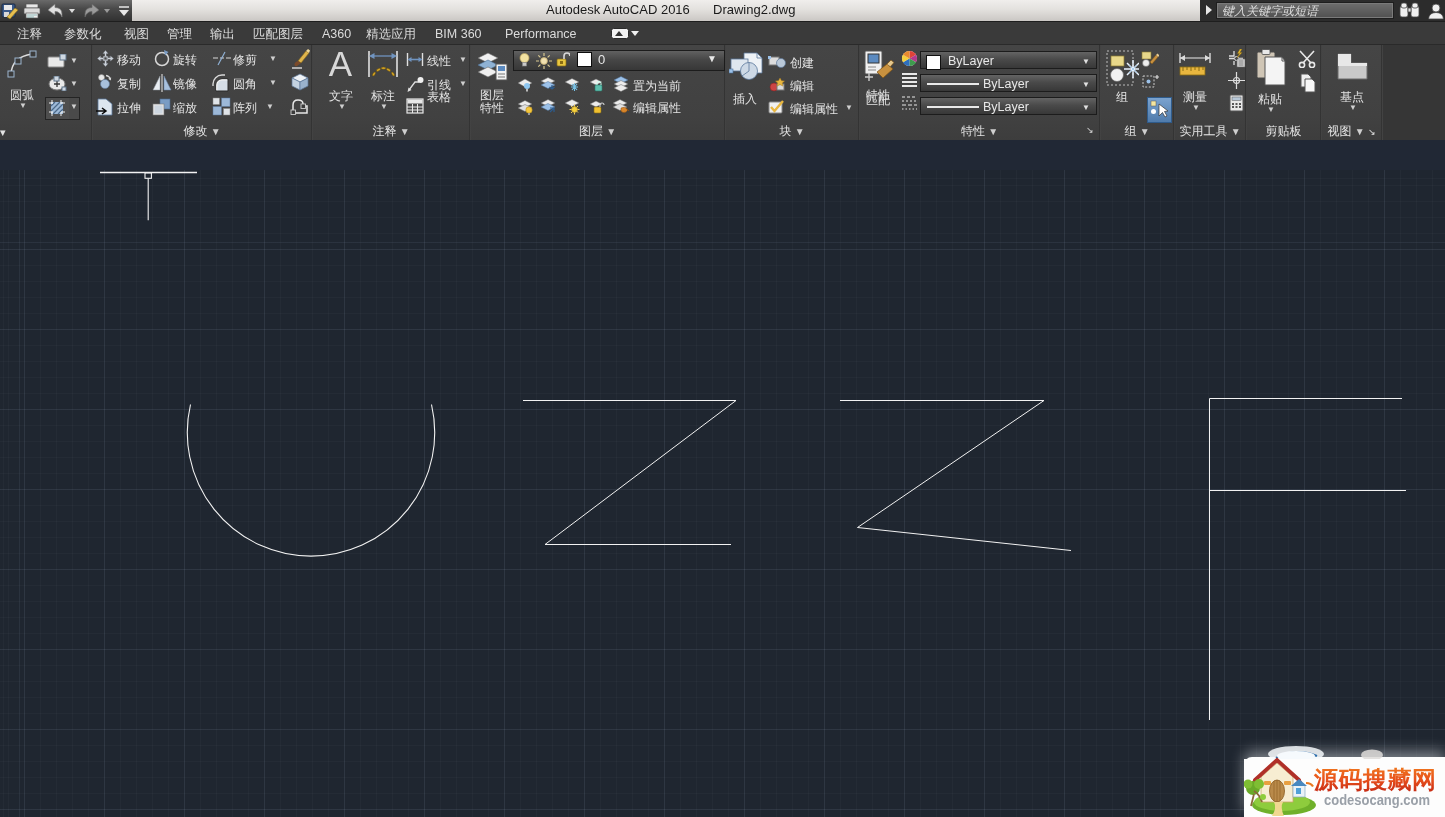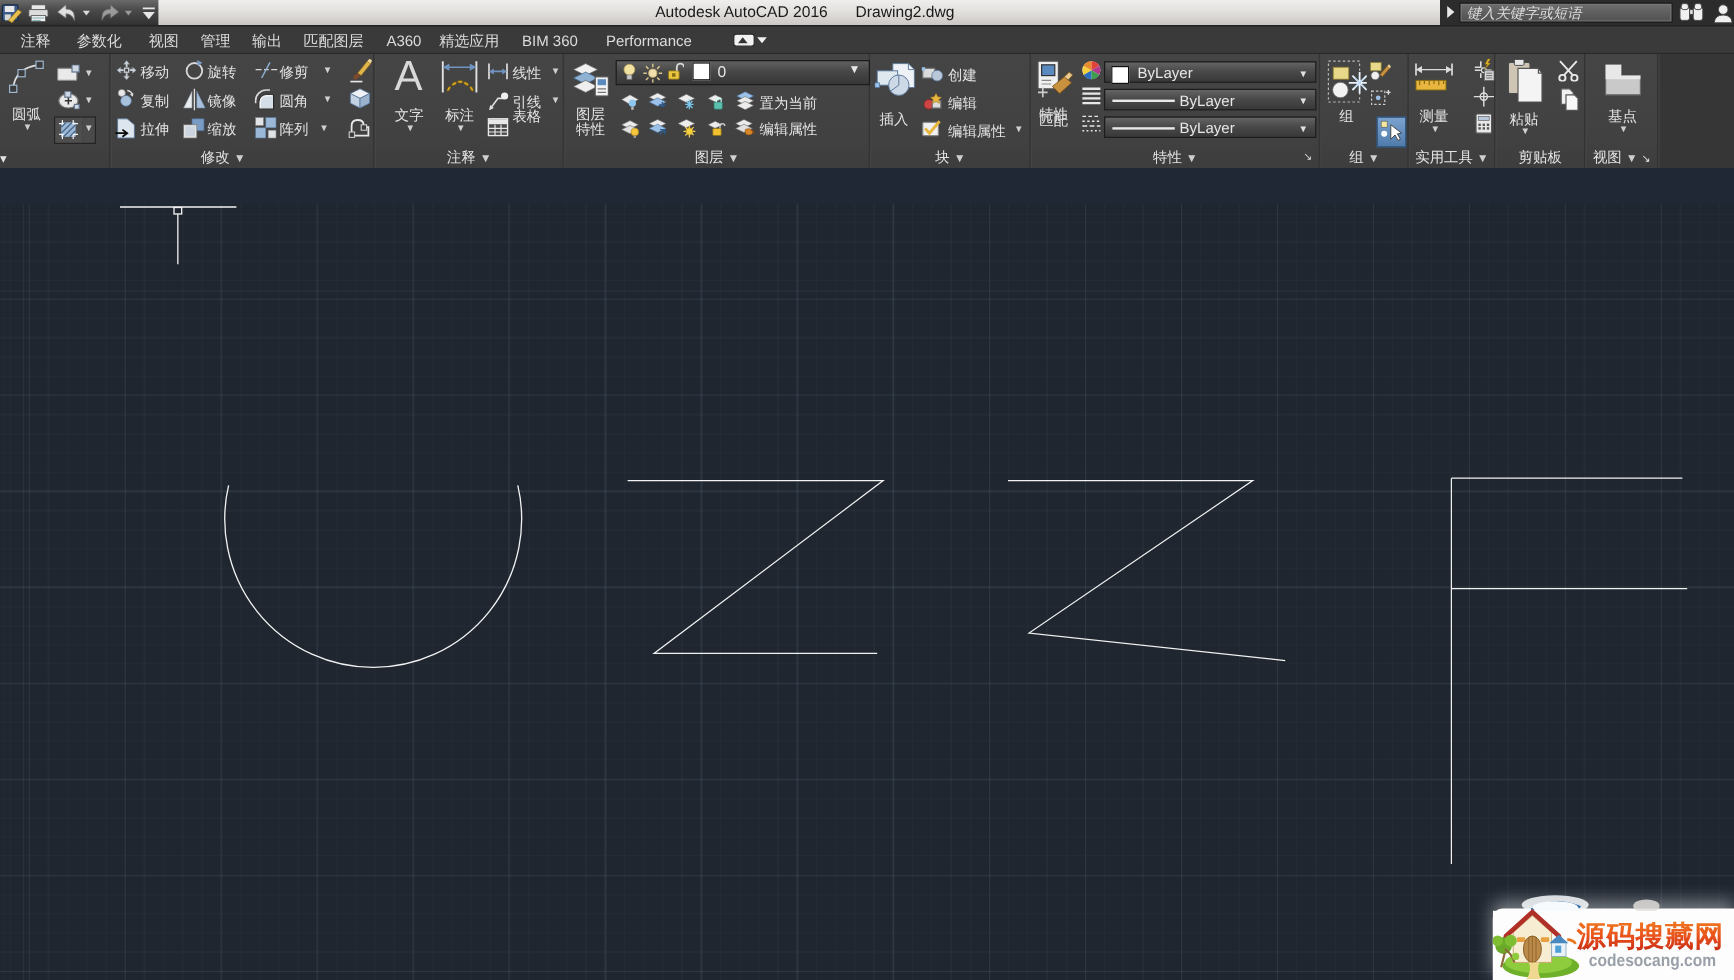--- a/index.html
+++ b/index.html
@@ -124,21 +124,21 @@
     <div class="psep" style="left:469px;"></div>
     <div class="psep" style="left:724px;"></div>
     <div class="psep" style="left:858px;"></div>
     <div class="psep" style="left:1099px;"></div>
     <div class="psep" style="left:1173px;"></div>
     <div class="psep" style="left:1245px;"></div>
     <div class="psep" style="left:1320px;"></div>
     <div class="psep" style="left:1381px;"></div>
     <div class="abs" style="left:1383px;top:0;width:62px;height:95px;background:#363636;"></div>
 
-    <div class="abs plab" style="left:76px;width:220px;text-align:center;">修改 <span class="dd">▼</span></div>
+    <div class="abs plab" style="left:92px;width:220px;text-align:center;">修改 <span class="dd">▼</span></div>
     <div class="abs plab" style="left:312px;width:158px;">注释 <span class="dd">▼</span></div>
     <div class="abs plab" style="left:470px;width:255px;">图层 <span class="dd">▼</span></div>
     <div class="abs plab" style="left:725px;width:134px;">块 <span class="dd">▼</span></div>
     <div class="abs plab" style="left:859px;width:241px;">特性 <span class="dd">▼</span></div>
     <div class="abs" style="left:1086px;top:80px;width:12px;height:14px;color:#d8d8d8;font-size:9px;">↘</div>
     <div class="abs plab" style="left:1100px;width:74px;">组 <span class="dd">▼</span></div>
     <div class="abs plab" style="left:1174px;width:72px;">实用工具 <span class="dd">▼</span></div>
     <div class="abs plab" style="left:1246px;width:75px;">剪贴板</div>
     <div class="abs plab" style="left:1321px;width:61px;">视图 <span class="dd">▼</span> <span style="font-size:9px;">↘</span></div>
     <div class="abs" style="left:0;top:81px;width:8px;height:12px;color:#e4e4e4;font-size:11px;">▾</div>

